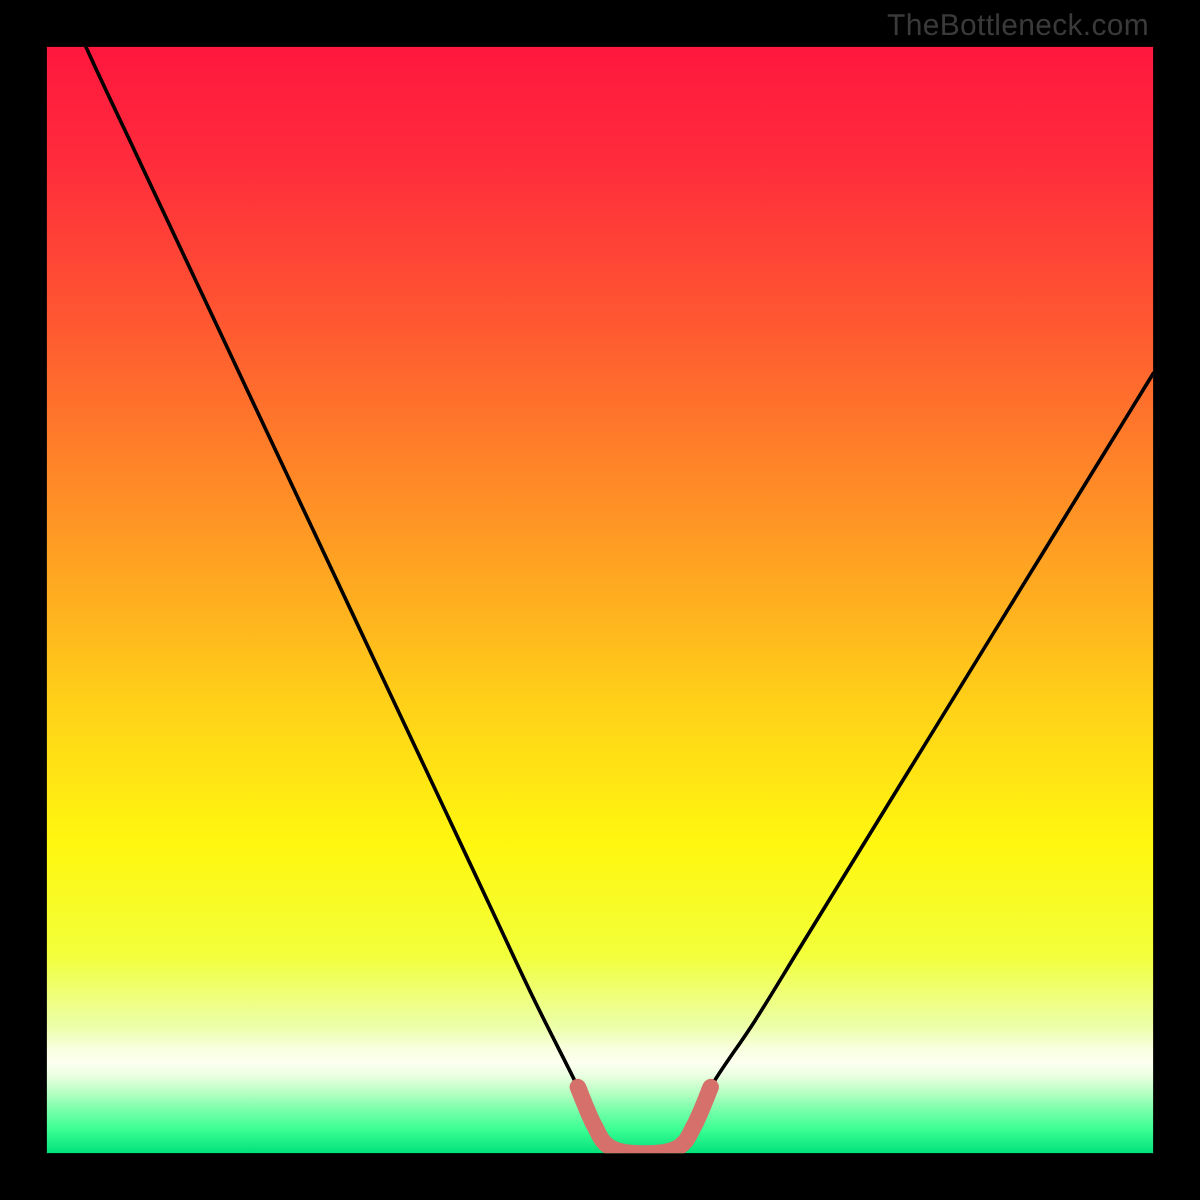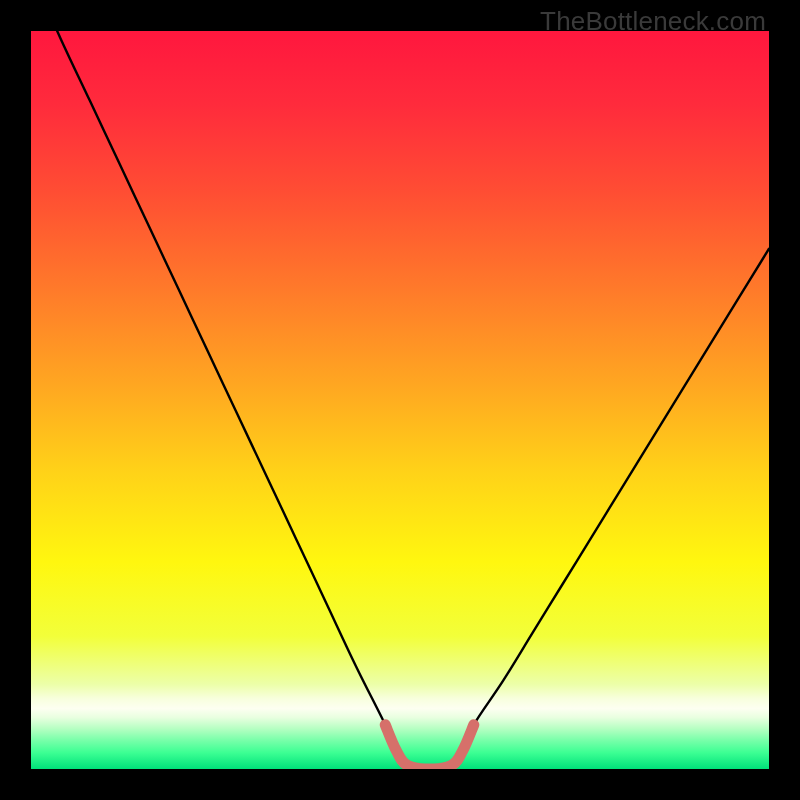--- a/index.html
+++ b/index.html
@@ -30,21 +30,21 @@
     inset: 0;
   }
   .curve-layer {
     position: absolute;
     inset: 0;
   }
   .watermark {
     position: absolute;
     top: 6px;
     right: 34px;
-    font-size: 26px;
+    font-size: 20px;
     font-weight: 500;
     color: #3a3a3a;
     letter-spacing: 0.2px;
   }
 </style>
 </head>
 <body>
 
 <div class="frame">
 

